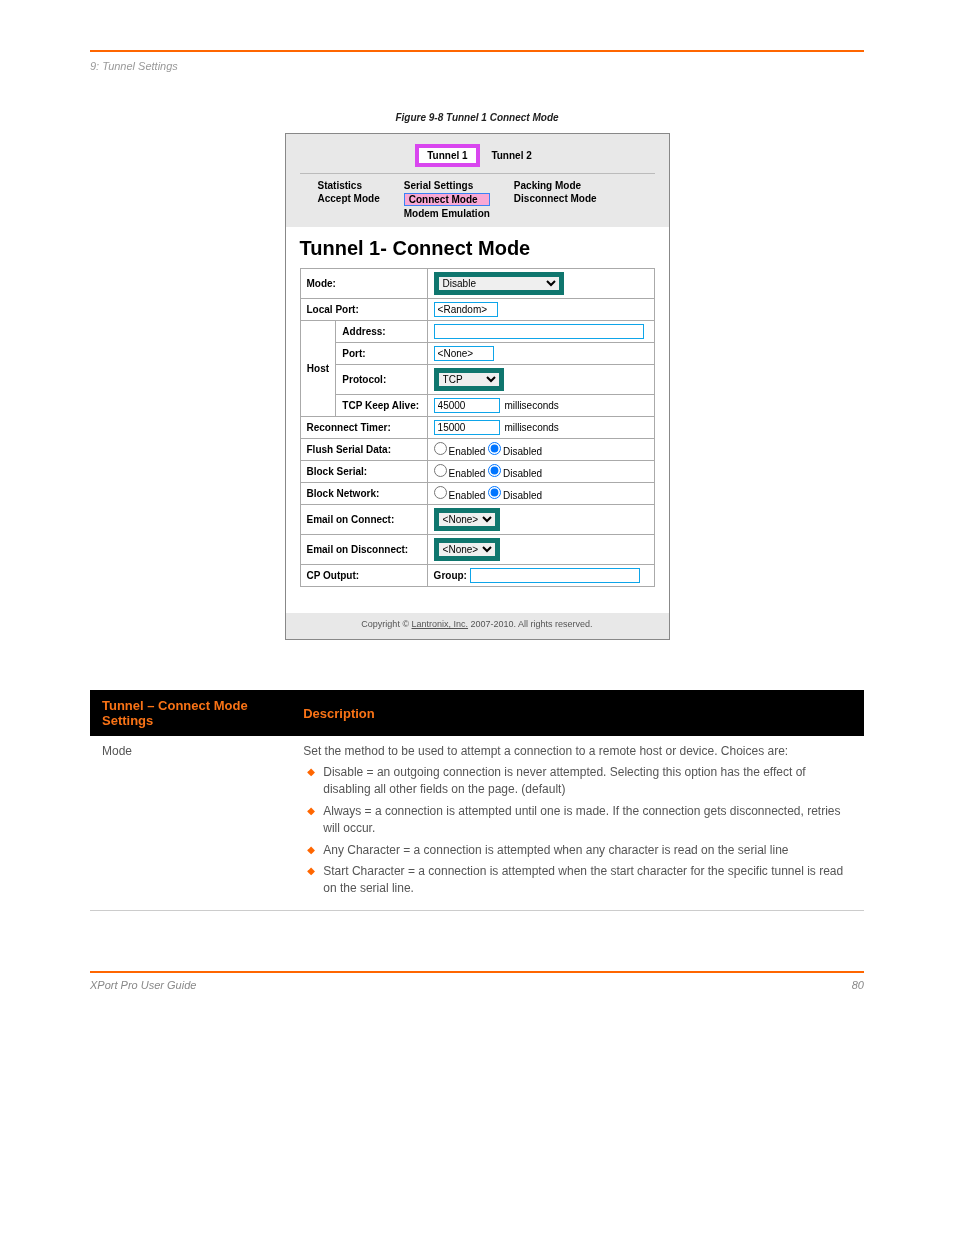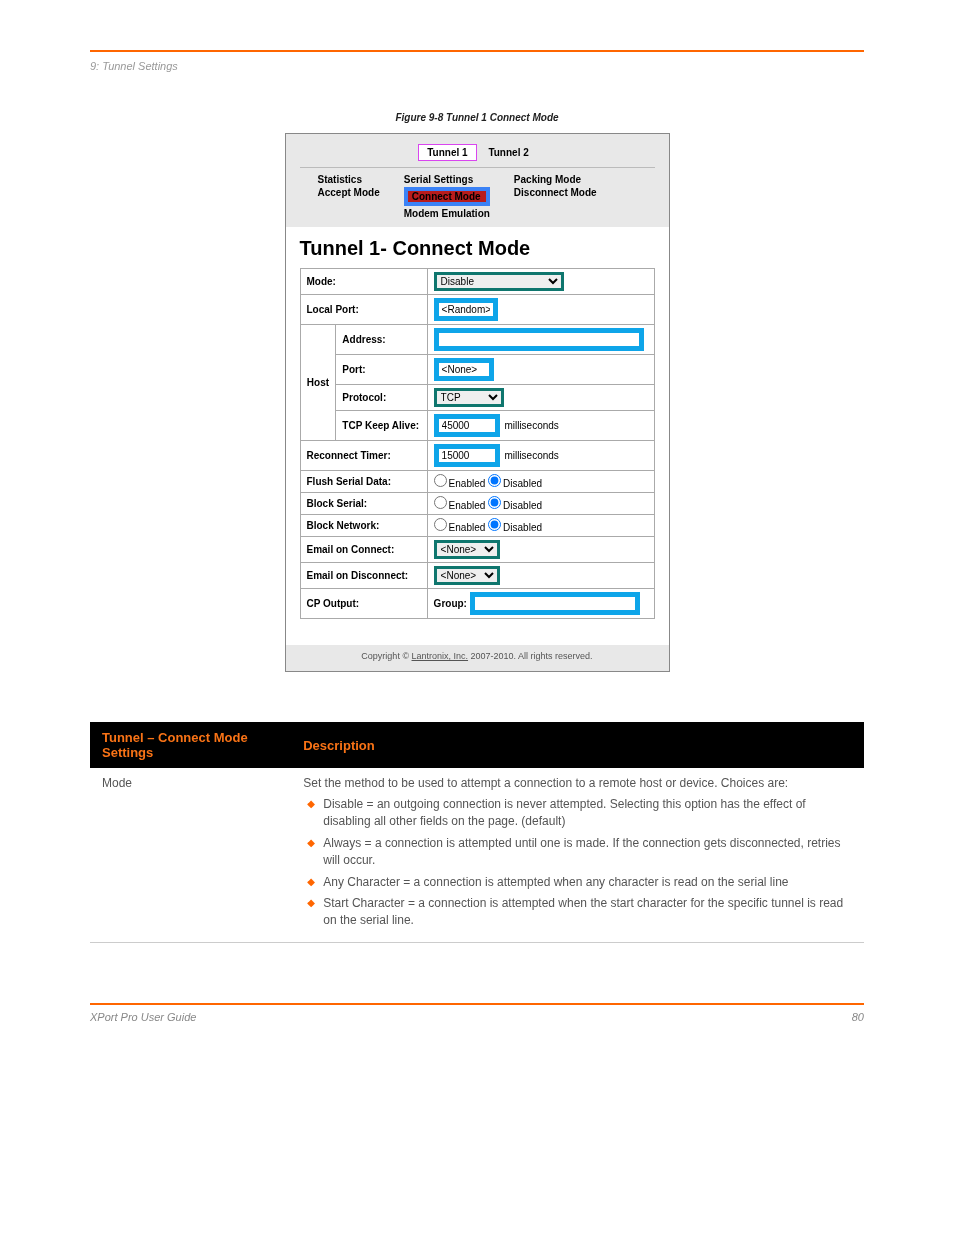--- a/index.html
+++ b/index.html
@@ -7,33 +7,33 @@
 .page { padding: 50px 90px 40px 90px; }
 .header-rule { height: 2px; background: #ff6600; margin-bottom: 8px; }
 .header-text { font-size: 11px; font-style: italic; color: #999; margin-bottom: 40px; }
 .fig-caption { text-align: center; font-size: 10px; font-weight: bold; font-style: italic; margin-bottom: 10px; color: #222; }
 
 
 .panel-wrap { display: flex; justify-content: center; margin-bottom: 50px; }
 .panel { width: 385px; border: 1px solid #888; background: #e8e8e8; font-size: 10px; }
 .panel-top { padding: 10px 14px 0 14px; }
 .tab-row { text-align: center; margin-bottom: 6px; }
-.tab-btn { display:inline-block; border:1px solid #d946ef; background:#fff; padding:2px 8px; font-size:10px; font-weight:bold; margin:0 1px; }
+.tab-btn { display:inline-block; border:4px solid #d946ef; background:#fff; padding:2px 8px; font-size:10px; font-weight:bold; margin:0 1px; }
 .tab-plain { display:inline-block; padding:2px 8px; font-size:10px; font-weight:bold; }
 .nav-rule { border-top:1px solid #bbb; margin:4px 0 6px 0; }
 .nav-cols { display:flex; gap:24px; padding:0 18px 8px 18px; font-size:10px; font-weight:bold; }
 .nav-col { display:flex; flex-direction:column; gap:2px; }
-.nav-boxed { border:4px solid #3b82f6; background:#b91c1c; padding:0 4px; display:inline-block; font-weight:bold; }
+.nav-boxed { border:1px solid #3b82f6; background:#f9a8d4; padding:0 4px; display:inline-block; font-weight:bold; }
 .panel-body { background:#fff; padding:10px 14px 26px 14px; }
 .panel-title { font-size:20px; font-weight:bold; margin-bottom:8px; }
 .cfg-table { width:100%; border-collapse:collapse; }
 .cfg-table td { border:1px solid #aaa; padding:3px 6px; font-size:10px; vertical-align:middle; }
 .cfg-table td.lbl { font-weight:bold; white-space:nowrap; }
-.cfg-table input[type=text] { font-size:10px; padding:1px 3px; border:5px solid #0ea5e9; background:#fff; }
-.cfg-table select { font-size:10px; border:3px solid #0f766e; }
+.cfg-table input[type=text] { font-size:10px; padding:1px 3px; border:1px solid #0ea5e9; background:#fff; }
+.cfg-table select { font-size:10px; border:5px solid #0f766e; }
 .sel-wide{ width:130px; }
 .radio-lbl { font-size:10px; margin-left:2px; }
 .panel-foot { text-align:center; font-size:9px; color:#555; padding:6px 0 10px 0; background:#e8e8e8; }
 .panel-foot a { text-decoration:underline; color:#555; }
 
 
 .tbl-caption { text-align:center; font-size:13px; font-weight:bold; font-style:italic; margin-bottom:8px; }
 .desc-table { width:100%; border-collapse:collapse; margin-bottom:60px; }
 .desc-table thead th { background:#000; color:#f97316; font-size:13px; font-weight:bold; text-align:left; padding:8px 12px; }
 .desc-table thead th:first-child { width:26%; }

